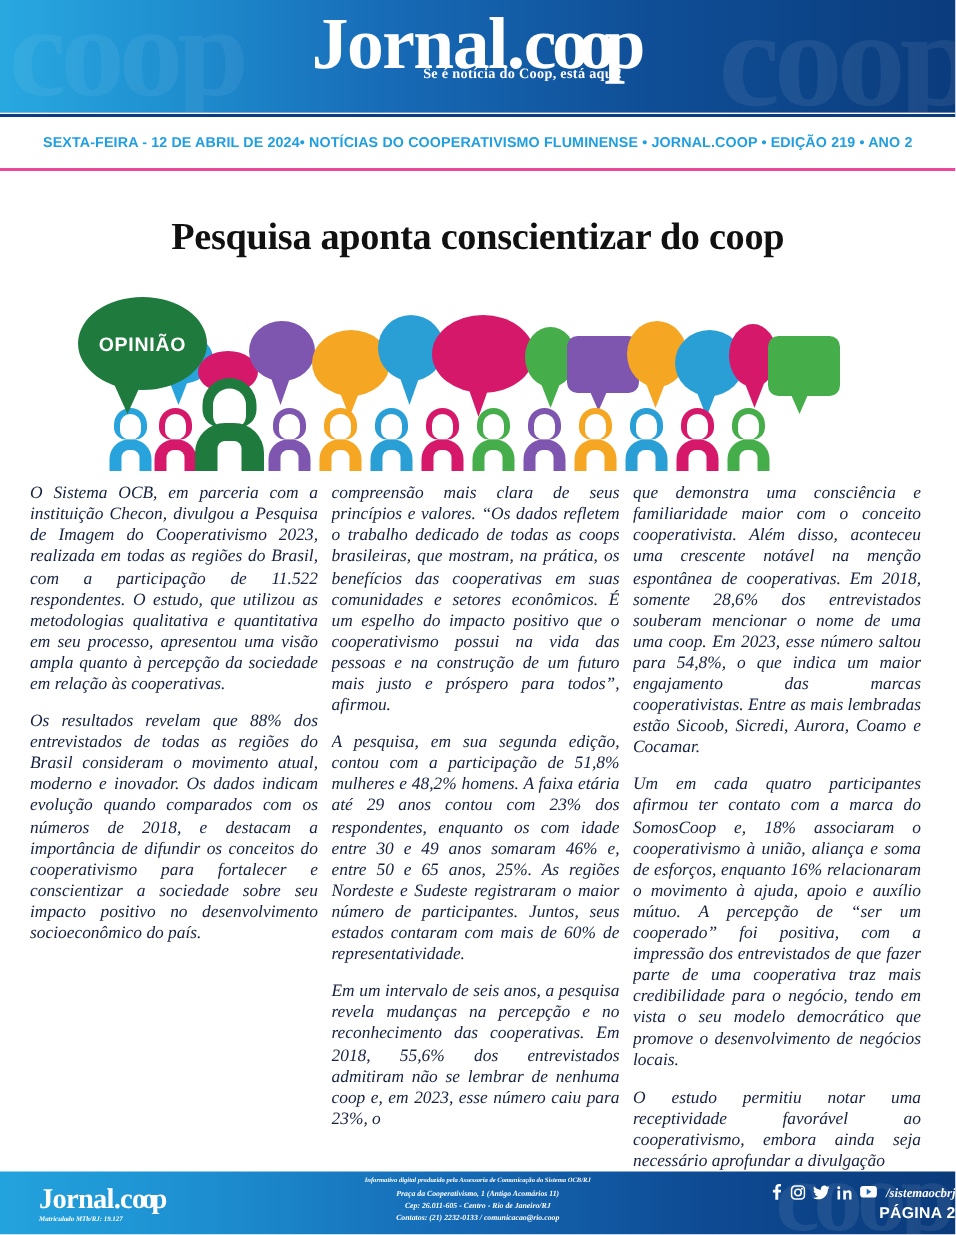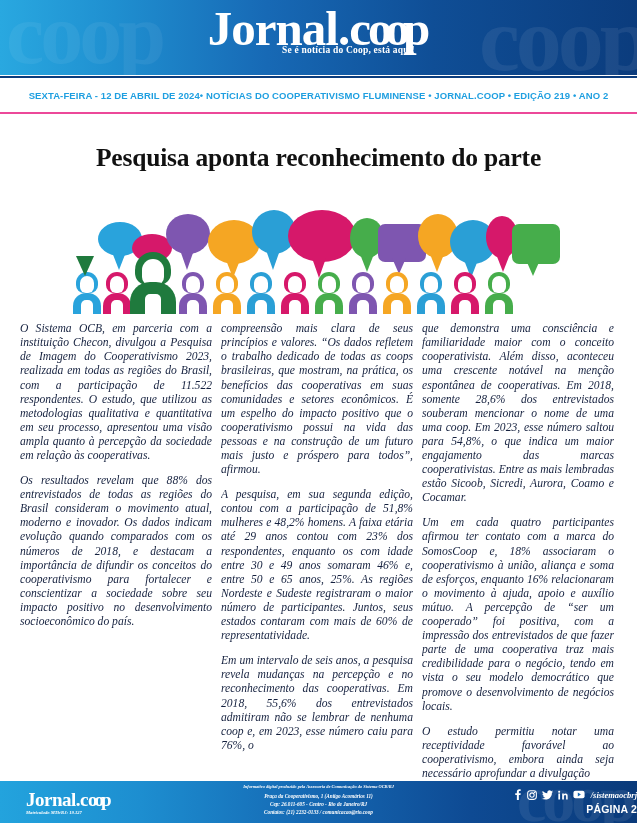--- a/index.html
+++ b/index.html
@@ -316,21 +316,21 @@
   <div class="watermark2">coop</div>
   <div class="watermark">coop</div>
   <div class="logo-wrap">
     <div class="logo-main"><span>Jornal.c</span><span class="coop-o">oo</span><span>p</span></div>
     <div class="logo-tag">Se é notícia do Coop, está aqui!</div>
   </div>
 </div>
 <div class="rule-top"></div>
 <div class="datebar">SEXTA-FEIRA - 12 DE ABRIL DE 2024• NOTÍCIAS DO COOPERATIVISMO FLUMINENSE • JORNAL.COOP • EDIÇÃO 219 • ANO 2</div>
 
-<h1 class="headline">Pesquisa aponta reconhecimento do parte</h1>
+<h1 class="headline">Pesquisa aponta conscientizar do coop</h1>
 
 <div class="illustration">
 
   <div class="bub" style="left:78px;  top:26px;  width:44px; height:34px; background:#29a3dc;"></div>
   <div class="tail" style="left:92px;  top:56px;  border-top:18px solid #29a3dc;"></div>
 
   <div class="bub" style="left:112px; top:38px; width:40px; height:28px; background:#d6186a;"></div>
   <div class="tail" style="left:124px; top:62px;  border-top:16px solid #d6186a;"></div>
 
   <div class="bub" style="left:146px; top:18px; width:44px; height:40px; background:#7e56b0;"></div>
@@ -357,20 +357,23 @@
   <div class="bub" style="left:430px; top:24px; width:46px; height:44px; background:#2a9fd6;"></div>
   <div class="tail" style="left:444px; top:64px;  border-top:18px solid #2a9fd6;"></div>
 
   <div class="bub" style="left:466px; top:20px; width:32px; height:42px; background:#d6186a;"></div>
   <div class="tail" style="left:476px; top:58px;  border-top:18px solid #d6186a;"></div>
 
   <div class="bub rect" style="left:492px; top:28px; width:48px; height:40px; background:#46ad4b;"></div>
   <div class="tail" style="left:506px; top:64px;  border-top:16px solid #46ad4b;"></div>
 
   <div class="opiniao-tail"></div>
+  <div class="opiniao-bubble">
+    <span>OPINIÃO</span>
+  </div>
 
   <div class="people">
     <div class="person" style="left:52px;">
       <div class="hair" style="background:#29a3dc;"></div>
         <div class="face"></div>
       <div class="body" style="background:#29a3dc;"></div>
         <div class="shirt"></div>
     </div>
     <div class="person" style="left:82px;">
       <div class="hair" style="background:#d6186a;"></div>
@@ -448,21 +451,21 @@
 </div>
 
 <div class="columns">
   <div class="col">
     <p>O Sistema OCB, em parceria com a instituição Checon, divulgou a Pesquisa de Imagem do Cooperativismo 2023, realizada em todas as regiões do Brasil, com a participação de 11.522 respondentes. O estudo, que utilizou as metodologias qualitativa e quantitativa em seu processo, apresentou uma visão ampla quanto à percepção da sociedade em relação às cooperativas.</p>
     <p>Os resultados revelam que 88% dos entrevistados de todas as regiões do Brasil consideram o movimento atual, moderno e inovador. Os dados indicam evolução quando comparados com os números de 2018, e destacam a importância de difundir os conceitos do cooperativismo para fortalecer e conscientizar a sociedade sobre seu impacto positivo no desenvolvimento socioeconômico do país.</p>
   </div>
   <div class="col">
     <p>compreensão mais clara de seus princípios e valores. “Os dados refletem o trabalho dedicado de todas as coops brasileiras, que mostram, na prática, os benefícios das cooperativas em suas comunidades e setores econômicos. É um espelho do impacto positivo que o cooperativismo possui na vida das pessoas e na construção de um futuro mais justo e próspero para todos”, afirmou.</p>
     <p>A pesquisa, em sua segunda edição, contou com a participação de 51,8% mulheres e 48,2% homens. A faixa etária até 29 anos contou com 23% dos respondentes, enquanto os com idade entre 30 e 49 anos somaram 46% e, entre 50 e 65 anos, 25%. As regiões Nordeste e Sudeste registraram o maior número de participantes. Juntos, seus estados contaram com mais de 60% de representatividade.</p>
-    <p>Em um intervalo de seis anos, a pesquisa revela mudanças na percepção e no reconhecimento das cooperativas. Em 2018, 55,6% dos entrevistados admitiram não se lembrar de nenhuma coop e, em 2023, esse número caiu para 76%, o</p>
+    <p>Em um intervalo de seis anos, a pesquisa revela mudanças na percepção e no reconhecimento das cooperativas. Em 2018, 55,6% dos entrevistados admitiram não se lembrar de nenhuma coop e, em 2023, esse número caiu para 23%, o</p>
   </div>
   <div class="col">
     <p>que demonstra uma consciência e familiaridade maior com o conceito cooperativista. Além disso, aconteceu uma crescente notável na menção espontânea de cooperativas. Em 2018, somente 28,6% dos entrevistados souberam mencionar o nome de uma uma coop. Em 2023, esse número saltou para 54,8%, o que indica um maior engajamento das marcas cooperativistas. Entre as mais lembradas estão Sicoob, Sicredi, Aurora, Coamo e Cocamar.</p>
     <p>Um em cada quatro participantes afirmou ter contato com a marca do SomosCoop e, 18% associaram o cooperativismo à união, aliança e soma de esforços, enquanto 16% relacionaram o movimento à ajuda, apoio e auxílio mútuo. A percepção de “ser um cooperado” foi positiva, com a impressão dos entrevistados de que fazer parte de uma cooperativa traz mais credibilidade para o negócio, tendo em vista o seu modelo democrático que promove o desenvolvimento de negócios locais.</p>
     <p>O estudo permitiu notar uma receptividade favorável ao cooperativismo, embora ainda seja necessário aprofundar a divulgação</p>
   </div>
 </div>
 
 <div class="footer">
   <div class="fwm">coop</div>

